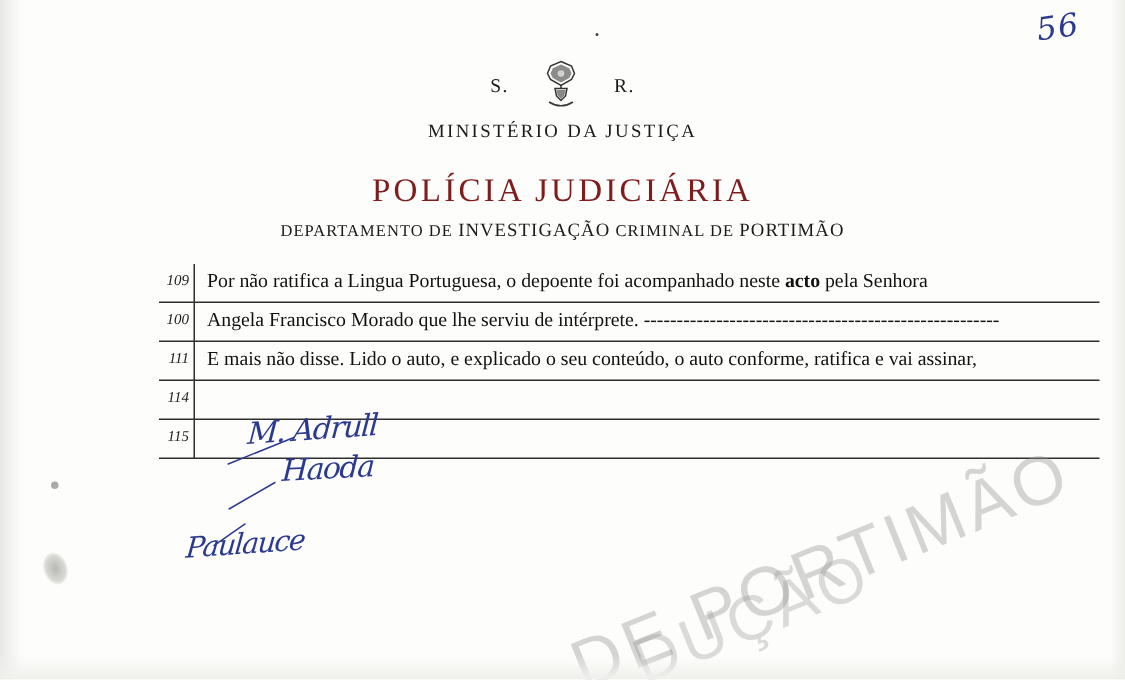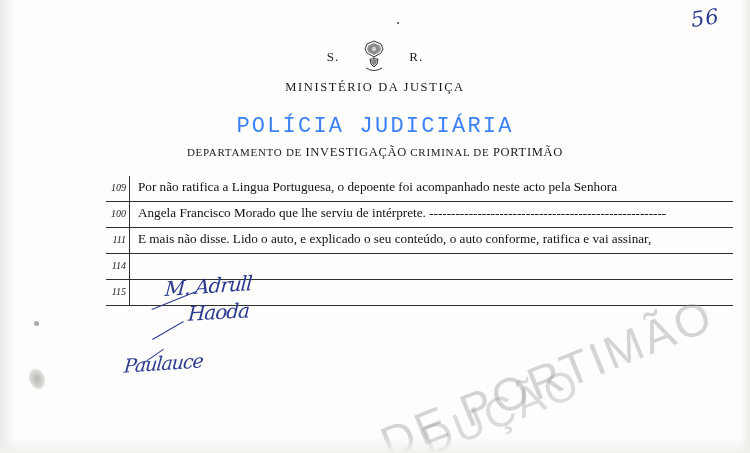--- a/index.html
+++ b/index.html
@@ -91,22 +91,21 @@
   .ministerio {
     margin-top: 4px;
     font-size: 12.5px;
     letter-spacing: 1.6px;
     color: #1a1a1a;
   }
   .pj-title {
     margin-top: 19px;
     font-size: 22px;
     letter-spacing: 2.2px;
-    color: #3b82f6;
-    font-family: Liberation Mono, monospace;
+    color: #7f1d1d;
   }
   .dept {
     margin-top: 6px;
     font-size: 11px;
     letter-spacing: 0.7px;
     color: #1a1a1a;
   }
   .dept .big { font-size: 12.5px; }
 
   
@@ -149,21 +148,21 @@
   .linetext {
     position: absolute;
     left: 122px;
     right: 36px;
     top: 3px;
     font-size: 13.2px;
     color: #111;
     white-space: nowrap;
     overflow: hidden;
   }
-  .linetext b { font-weight: normal; }
+  .linetext b { font-weight: bold; }
 
   
   .hand {
     position: absolute;
     color: #2b3a8f;
     font-family: "DejaVu Serif", serif;
     font-style: italic;
     white-space: nowrap;
   }
   .hand-sig1 {

